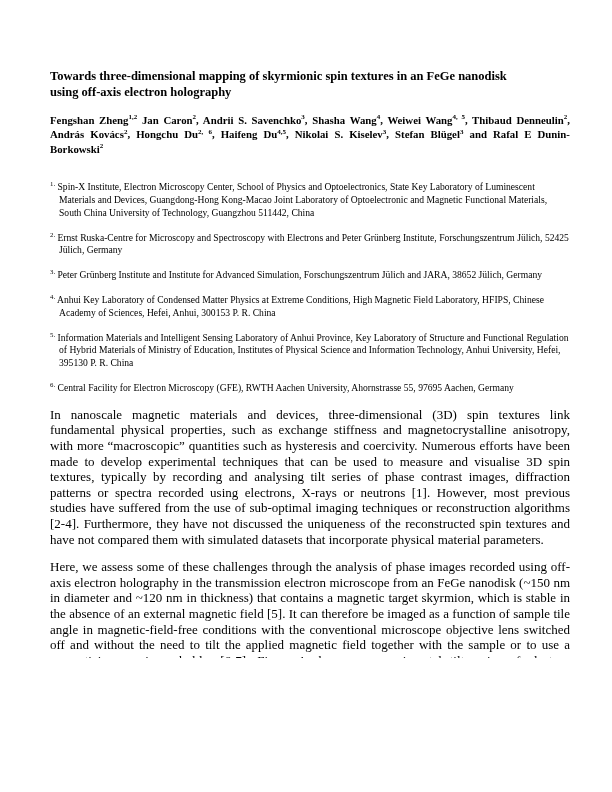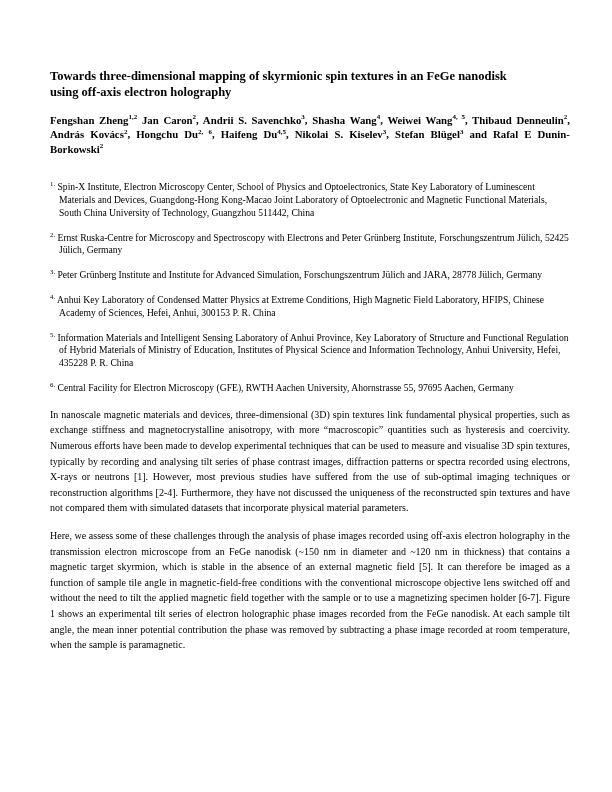--- a/index.html
+++ b/index.html
@@ -37,37 +37,37 @@
     font-size: 9.6px;
     line-height: 12.8px;
     margin: 0 0 12px 0;
     padding-left: 9px;
     text-indent: -9px;
     text-align: left;
   }
   .affiliation sup.aff-marker { font-size: 6.8px; line-height: 0; }
   .body-block { margin-top: 10px; max-width: 522px; }
   .body-para {
-    font-size: 10px;
+    font-size: 13px;
     line-height: 15.6px;
     text-align: justify;
     margin: 0 0 12px 0;
   }
 </style>
 </head>
 <body>
 
 <div class="page">
   <h1 class="title">Towards three-dimensional mapping of skyrmionic spin textures in an FeGe nanodisk using off-axis electron holography</h1>
   <p class="authors"><span>Fengshan Zheng<sup>1,2</sup></span> <span>Jan Caron<sup>2</sup></span>, <span>Andrii S. Savenchko<sup>3</sup></span>, <span>Shasha Wang<sup>4</sup></span>, <span>Weiwei Wang<sup>4, 5</sup></span>, <span>Thibaud Denneulin<sup>2</sup></span>, <span>András Kovács<sup>2</sup></span>, <span>Hongchu Du<sup>2, 6</sup></span>, <span>Haifeng Du<sup>4,5</sup></span>, <span>Nikolai S. Kiselev<sup>3</sup></span>, <span>Stefan Blügel<sup>3</sup></span> and <span>Rafal E Dunin-Borkowski<sup>2</sup></span></p>
   <div class="affiliations">
       <div class="affiliation"><sup class="aff-marker">1.</sup><span> Spin-X Institute, Electron Microscopy Center, School of Physics and Optoelectronics, State Key Laboratory of Luminescent Materials and Devices, Guangdong-Hong Kong-Macao Joint Laboratory of Optoelectronic and Magnetic Functional Materials, South China University of Technology, Guangzhou 511442, China</span></div>
       <div class="affiliation"><sup class="aff-marker">2.</sup><span> Ernst Ruska-Centre for Microscopy and Spectroscopy with Electrons and Peter Grünberg Institute, Forschungszentrum Jülich, 52425 Jülich, Germany</span></div>
-      <div class="affiliation"><sup class="aff-marker">3.</sup><span> Peter Grünberg Institute and Institute for Advanced Simulation, Forschungszentrum Jülich and JARA, 28778 Jülich, Germany</span></div>
+      <div class="affiliation"><sup class="aff-marker">3.</sup><span> Peter Grünberg Institute and Institute for Advanced Simulation, Forschungszentrum Jülich and JARA, 38652 Jülich, Germany</span></div>
       <div class="affiliation"><sup class="aff-marker">4.</sup><span> Anhui Key Laboratory of Condensed Matter Physics at Extreme Conditions, High Magnetic Field Laboratory, HFIPS, Chinese Academy of Sciences, Hefei, Anhui, 300153 P. R. China</span></div>
-      <div class="affiliation"><sup class="aff-marker">5.</sup><span> Information Materials and Intelligent Sensing Laboratory of Anhui Province, Key Laboratory of Structure and Functional Regulation of Hybrid Materials of Ministry of Education, Institutes of Physical Science and Information Technology, Anhui University, Hefei, 435228 P. R. China</span></div>
+      <div class="affiliation"><sup class="aff-marker">5.</sup><span> Information Materials and Intelligent Sensing Laboratory of Anhui Province, Key Laboratory of Structure and Functional Regulation of Hybrid Materials of Ministry of Education, Institutes of Physical Science and Information Technology, Anhui University, Hefei, 395130 P. R. China</span></div>
       <div class="affiliation"><sup class="aff-marker">6.</sup><span> Central Facility for Electron Microscopy (GFE), RWTH Aachen University, Ahornstrasse 55, 97695 Aachen, Germany</span></div>
     </div>
   <div class="body-block">
       <p class="body-para">In nanoscale magnetic materials and devices, three-dimensional (3D) spin textures link fundamental physical properties, such as exchange stiffness and magnetocrystalline anisotropy, with more “macroscopic” quantities such as hysteresis and coercivity. Numerous efforts have been made to develop experimental techniques that can be used to measure and visualise 3D spin textures, typically by recording and analysing tilt series of phase contrast images, diffraction patterns or spectra recorded using electrons, X-rays or neutrons [1]. However, most previous studies have suffered from the use of sub-optimal imaging techniques or reconstruction algorithms [2-4]. Furthermore, they have not discussed the uniqueness of the reconstructed spin textures and have not compared them with simulated datasets that incorporate physical material parameters.</p>
       <p class="body-para">Here, we assess some of these challenges through the analysis of phase images recorded using off-axis electron holography in the transmission electron microscope from an FeGe nanodisk (~150 nm in diameter and ~120 nm in thickness) that contains a magnetic target skyrmion, which is stable in the absence of an external magnetic field [5]. It can therefore be imaged as a function of sample tile angle in magnetic-field-free conditions with the conventional microscope objective lens switched off and without the need to tilt the applied magnetic field together with the sample or to use a magnetizing specimen holder [6-7]. Figure 1 shows an experimental tilt series of electron holographic phase images recorded from the FeGe nanodisk. At each sample tilt angle, the mean inner potential contribution the phase was removed by subtracting a phase image recorded at room temperature, when the sample is paramagnetic.</p>
     </div>
 </div>
 
 </body></html>

